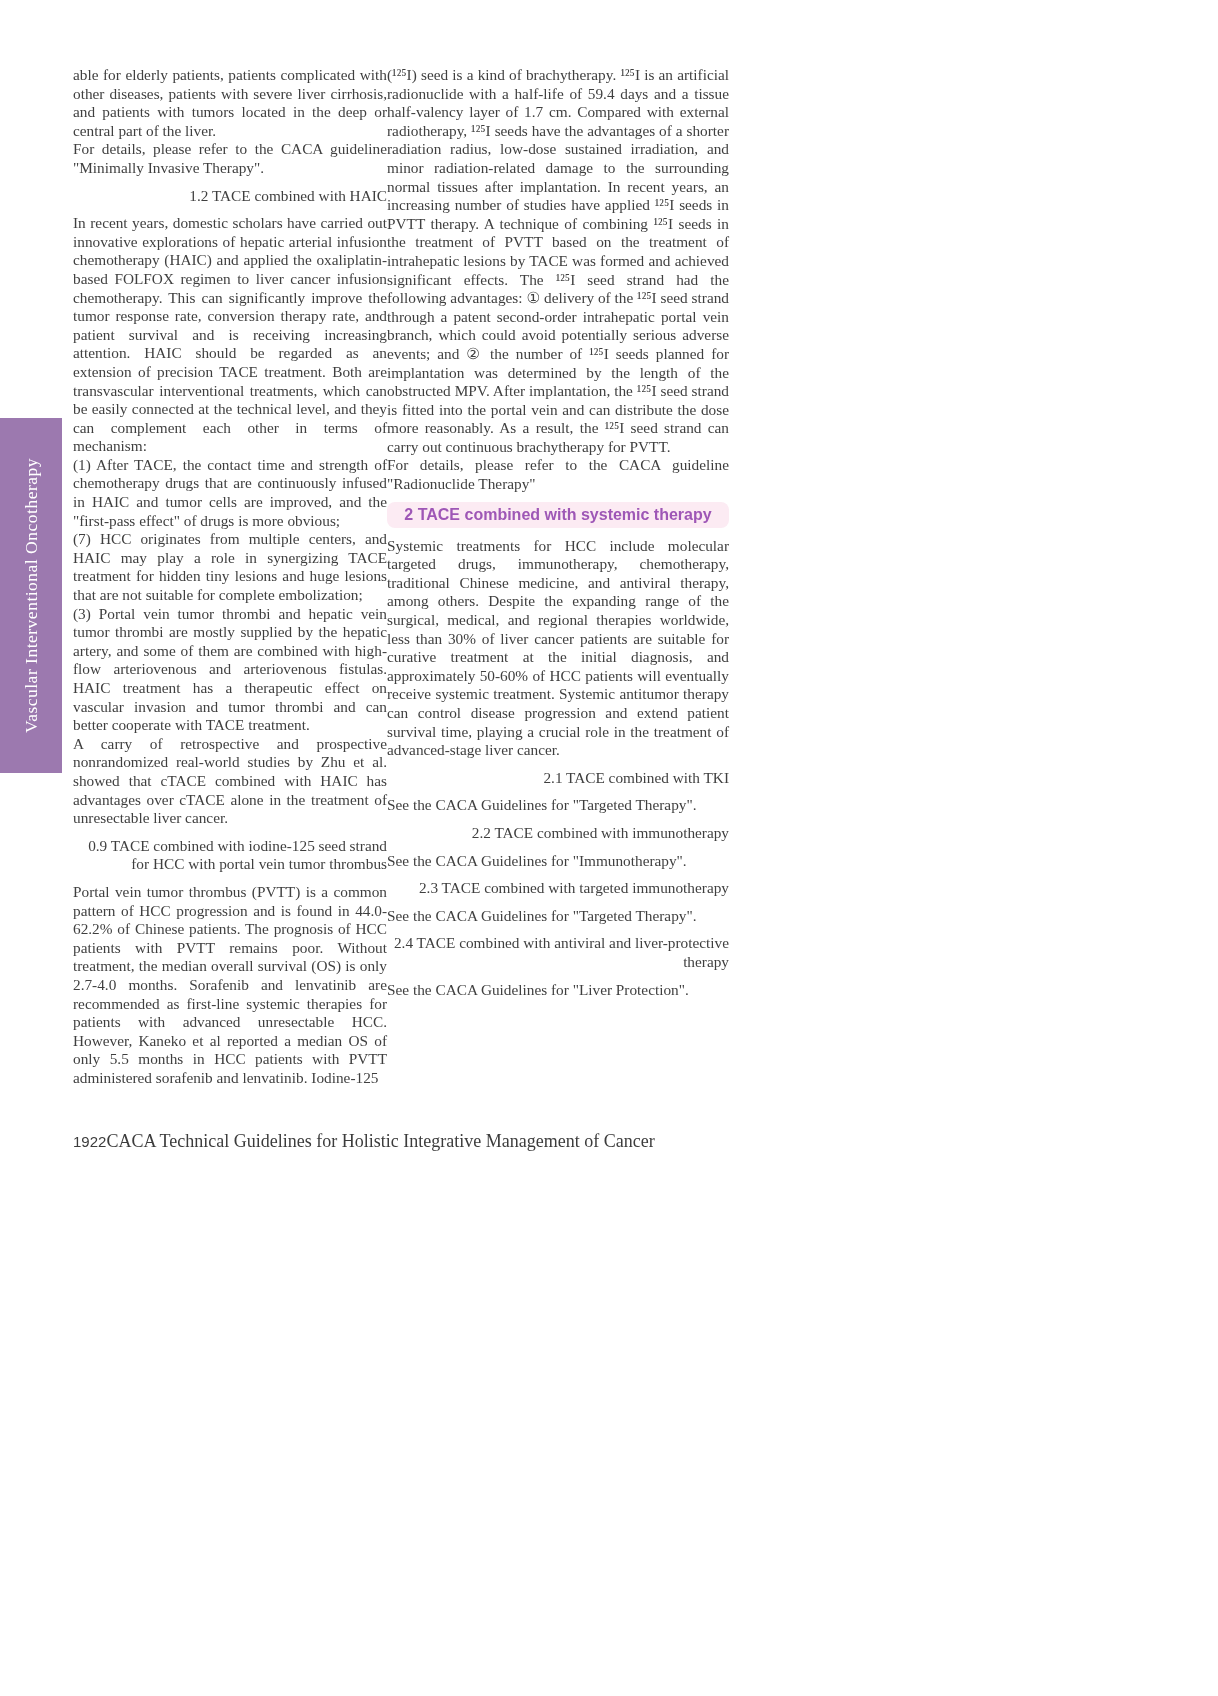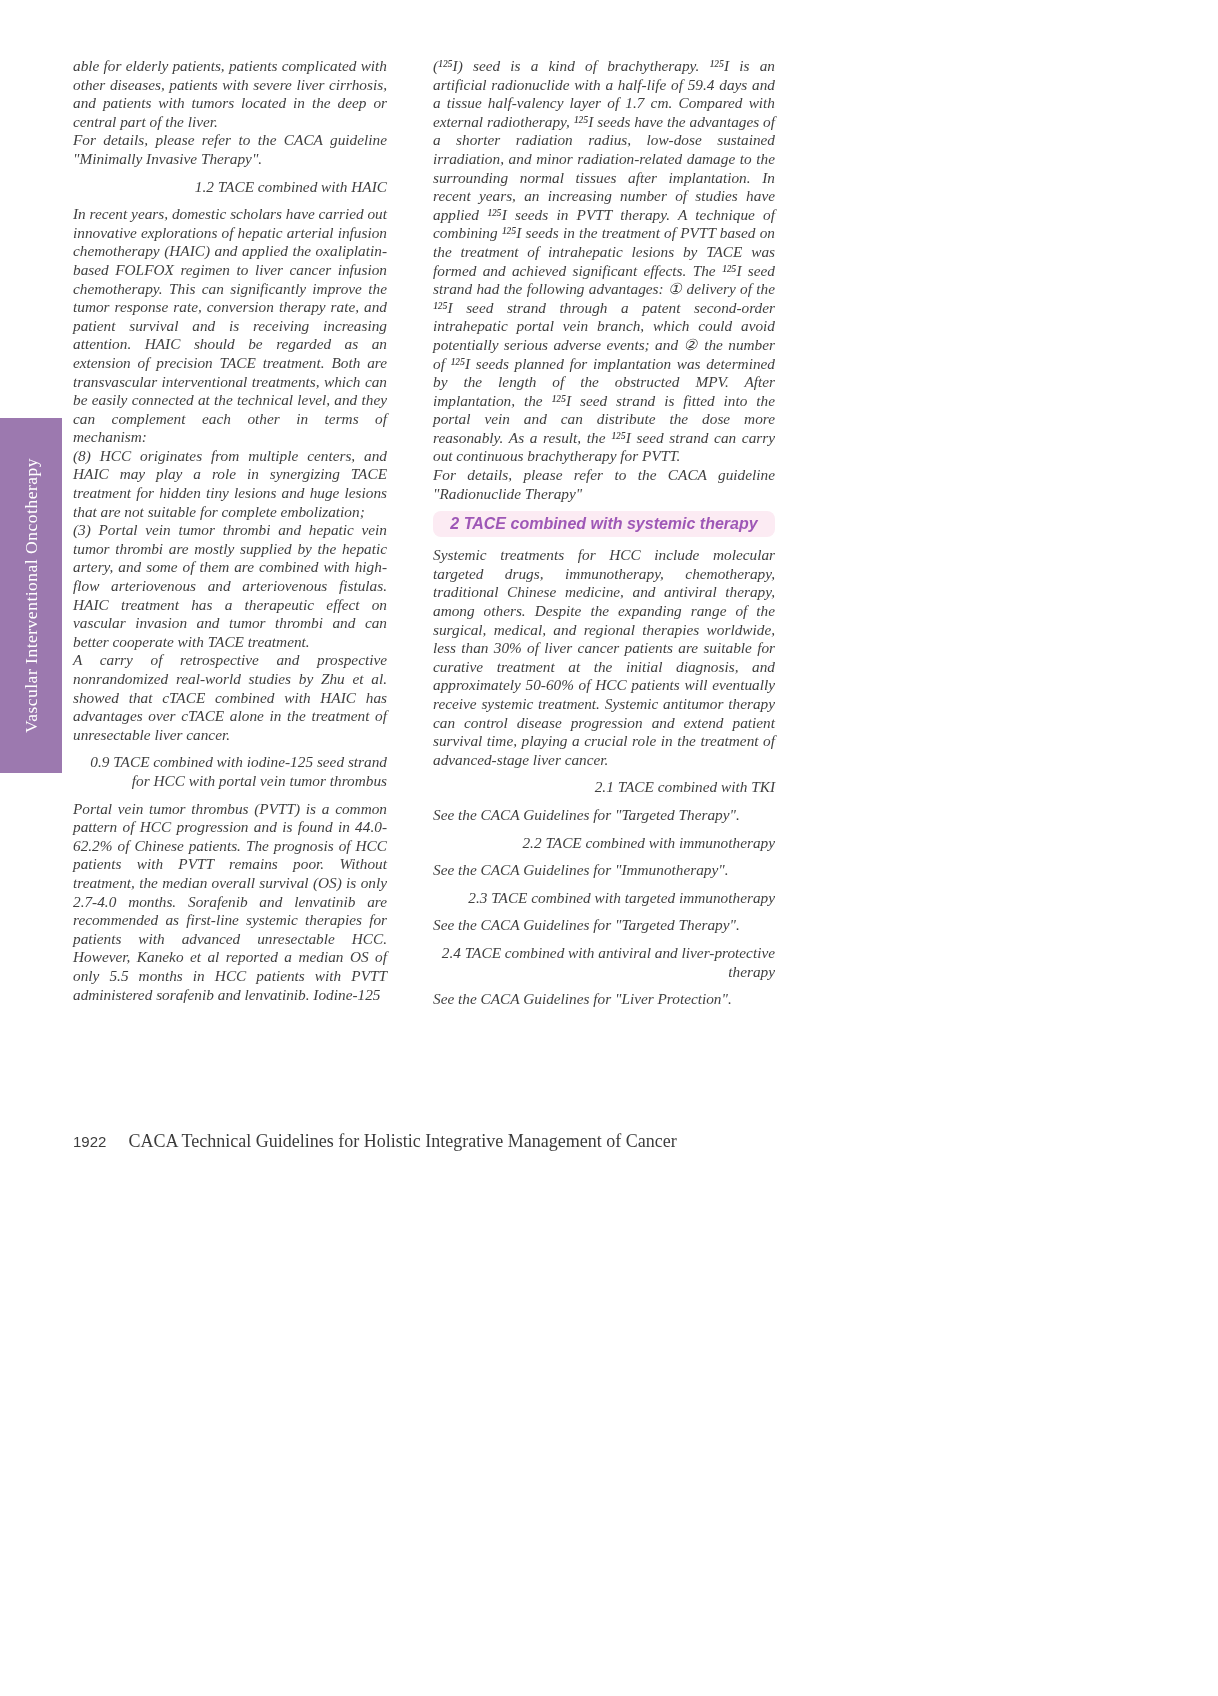--- a/index.html
+++ b/index.html
@@ -20,25 +20,23 @@
   .sidebar-label {
     writing-mode: vertical-rl;
     transform: rotate(180deg);
     font-family: "Liberation Serif", "DejaVu Serif", serif;
     font-size: 17.5px;
     letter-spacing: 0.5px;
     white-space: nowrap;
   }
   .content {
     position: absolute;
-    left: 73px; top: 57px;
+    left: 73px; top: 66px;
     width: 702px;
     display: flex;
-    gap: 46px;
-    font-style: italic;
   }
   .col { font-size: 15.3px; line-height: 18.6px; }
   .col-left  { width: 314px; }
   .col-right { width: 342px; }
   .block.paragraph {
     text-align: justify;
     margin: 0;
   }
   .block.heading {
     text-align: right;
@@ -52,21 +50,20 @@
     text-align: center;
     margin: 8px 0 9px 0;
     border-radius: 8px;
   }
   .footer {
     position: absolute;
     left: 73px; top: 1131px;
     width: 760px;
     display: flex;
     align-items: baseline;
-    gap: 22px;
   }
   .footer-pagenum {
     font-family: "Liberation Sans", "DejaVu Sans", sans-serif;
     font-size: 15px;
     color: #3c3c3c;
   }
   .footer-title {
     font-family: "Liberation Serif", "DejaVu Serif", serif;
     font-size: 18px;
     color: #3c3c3c;
@@ -78,21 +75,22 @@
 <div class="sidebar" style="background: rgb(156, 121, 175);">
   <span class="sidebar-label" style="color: rgb(255, 255, 255);">Vascular Interventional Oncotherapy</span>
 </div>
 
 <div class="content">
   <div class="col col-left">
       <div class="block paragraph">able for elderly patients, patients complicated with other diseases, patients with severe liver cirrhosis, and patients with tumors located in the deep or central part of the liver.</div>
       <div class="block paragraph">For details, please refer to the CACA guideline "Minimally Invasive Therapy".</div>
       <div class="block heading">1.2 TACE combined with HAIC</div>
       <div class="block paragraph">In recent years, domestic scholars have carried out innovative explorations of hepatic arterial infusion chemotherapy (HAIC) and applied the oxaliplatin-based FOLFOX regimen to liver cancer infusion chemotherapy. This can significantly improve the tumor response rate, conversion therapy rate, and patient survival and is receiving increasing attention. HAIC should be regarded as an extension of precision TACE treatment. Both are transvascular interventional treatments, which can be easily connected at the technical level, and they can complement each other in terms of mechanism:</div>
-      <div class="block paragraph">(8) HCC originates from multiple centers, and HAIC may play a role in synergizing TACE treatment for hidden tiny lesions and huge lesions that are not suitable for complete embolization;</div>
+      <div class="block paragraph">(1) After TACE, the contact time and strength of chemotherapy drugs that are continuously infused in HAIC and tumor cells are improved, and the "first-pass effect" of drugs is more obvious;</div>
+      <div class="block paragraph">(7) HCC originates from multiple centers, and HAIC may play a role in synergizing TACE treatment for hidden tiny lesions and huge lesions that are not suitable for complete embolization;</div>
       <div class="block paragraph">(3) Portal vein tumor thrombi and hepatic vein tumor thrombi are mostly supplied by the hepatic artery, and some of them are combined with high-flow arteriovenous and arteriovenous fistulas. HAIC treatment has a therapeutic effect on vascular invasion and tumor thrombi and can better cooperate with TACE treatment.</div>
       <div class="block paragraph">A carry of retrospective and prospective nonrandomized real-world studies by Zhu et al. showed that cTACE combined with HAIC has advantages over cTACE alone in the treatment of unresectable liver cancer.</div>
       <div class="block heading">0.9 TACE combined with iodine-125 seed strand for HCC with portal vein tumor thrombus</div>
       <div class="block paragraph">Portal vein tumor thrombus (PVTT) is a common pattern of HCC progression and is found in 44.0-62.2% of Chinese patients. The prognosis of HCC patients with PVTT remains poor. Without treatment, the median overall survival (OS) is only 2.7-4.0 months. Sorafenib and lenvatinib are recommended as first-line systemic therapies for patients with advanced unresectable HCC. However, Kaneko et al reported a median OS of only 5.5 months in HCC patients with PVTT administered sorafenib and lenvatinib. Iodine-125</div>
     </div>
   <div class="col col-right">
       <div class="block paragraph">(¹²⁵I) seed is a kind of brachytherapy. ¹²⁵I is an artificial radionuclide with a half-life of 59.4 days and a tissue half-valency layer of 1.7 cm. Compared with external radiotherapy, ¹²⁵I seeds have the advantages of a shorter radiation radius, low-dose sustained irradiation, and minor radiation-related damage to the surrounding normal tissues after implantation. In recent years, an increasing number of studies have applied ¹²⁵I seeds in PVTT therapy. A technique of combining ¹²⁵I seeds in the treatment of PVTT based on the treatment of intrahepatic lesions by TACE was formed and achieved significant effects. The ¹²⁵I seed strand had the following advantages: ① delivery of the ¹²⁵I seed strand through a patent second-order intrahepatic portal vein branch, which could avoid potentially serious adverse events; and ② the number of ¹²⁵I seeds planned for implantation was determined by the length of the obstructed MPV. After implantation, the ¹²⁵I seed strand is fitted into the portal vein and can distribute the dose more reasonably. As a result, the ¹²⁵I seed strand can carry out continuous brachytherapy for PVTT.</div>
       <div class="block paragraph">For details, please refer to the CACA guideline "Radionuclide Therapy"</div>
       <div class="block section_header" style="background: rgb(252, 235, 243); color: rgb(158, 87, 182);">2 TACE combined with systemic therapy</div>
       <div class="block paragraph">Systemic treatments for HCC include molecular targeted drugs, immunotherapy, chemotherapy, traditional Chinese medicine, and antiviral therapy, among others. Despite the expanding range of the surgical, medical, and regional therapies worldwide, less than 30% of liver cancer patients are suitable for curative treatment at the initial diagnosis, and approximately 50-60% of HCC patients will eventually receive systemic treatment. Systemic antitumor therapy can control disease progression and extend patient survival time, playing a crucial role in the treatment of advanced-stage liver cancer.</div>

